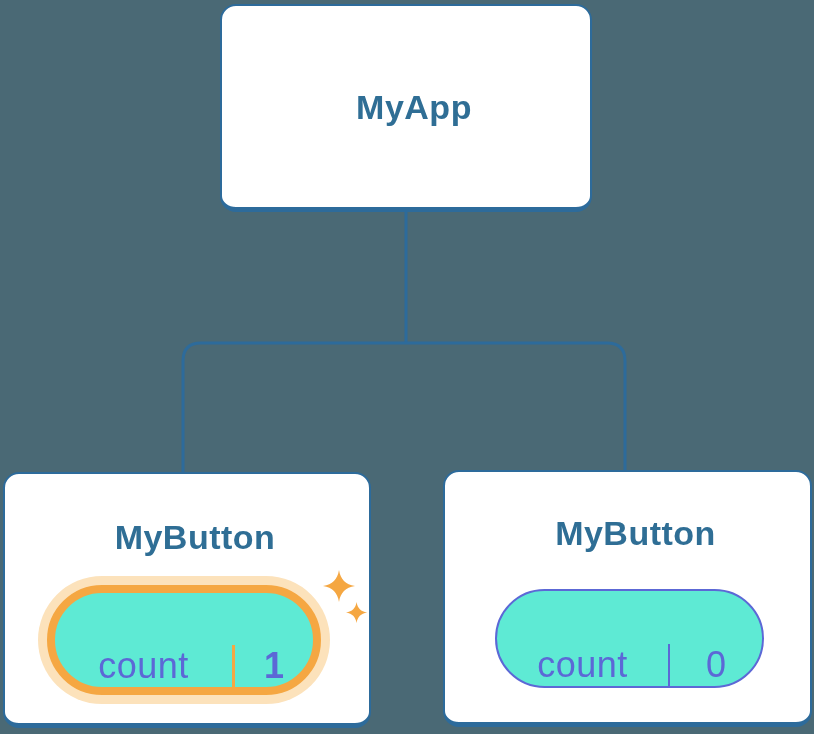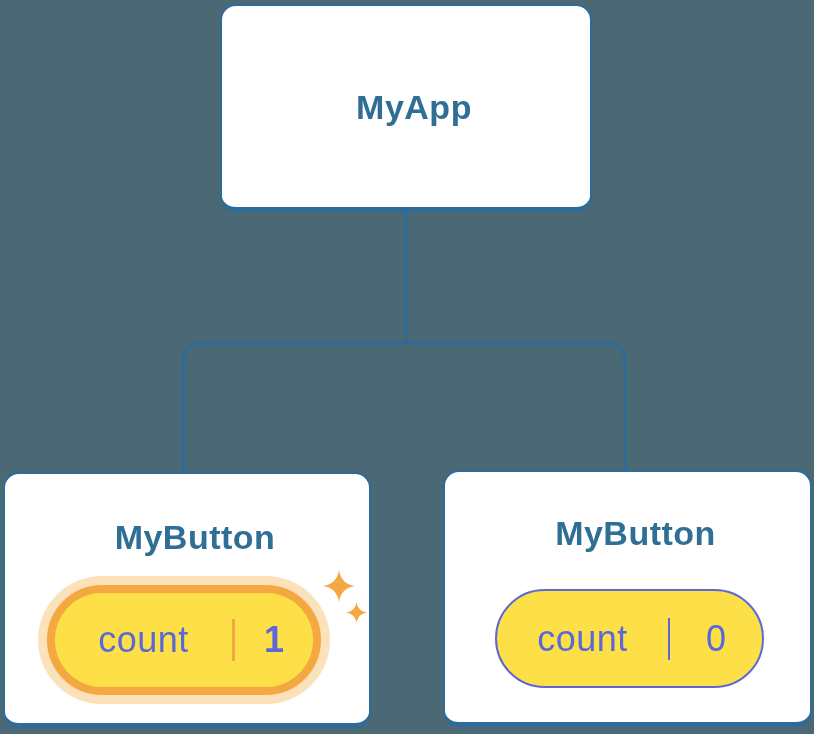--- a/index.html
+++ b/index.html
@@ -45,24 +45,24 @@
   }
   .card-root .card-title {
     top: 50%;
     transform: translateY(-50%);
   }
   .card-left .card-title  { top: 44px; }
   .card-right .card-title { top: 42px; }
 
   .pill {
     position: absolute;
-    background: #fde047;
+    background: #5eead4;
     box-sizing: border-box;
     display: flex;
-    align-items: center;
+    align-items: flex-end;
   }
   .pill-highlight {
     left: 42px; top: 111px;
     width: 274px; height: 110px;
     border: 8px solid #F5A742;
     border-radius: 60px;
     box-shadow: 0 0 0 9px #FCE2BB;
   }
   .pill-normal {
     left: 50px; top: 117px;

